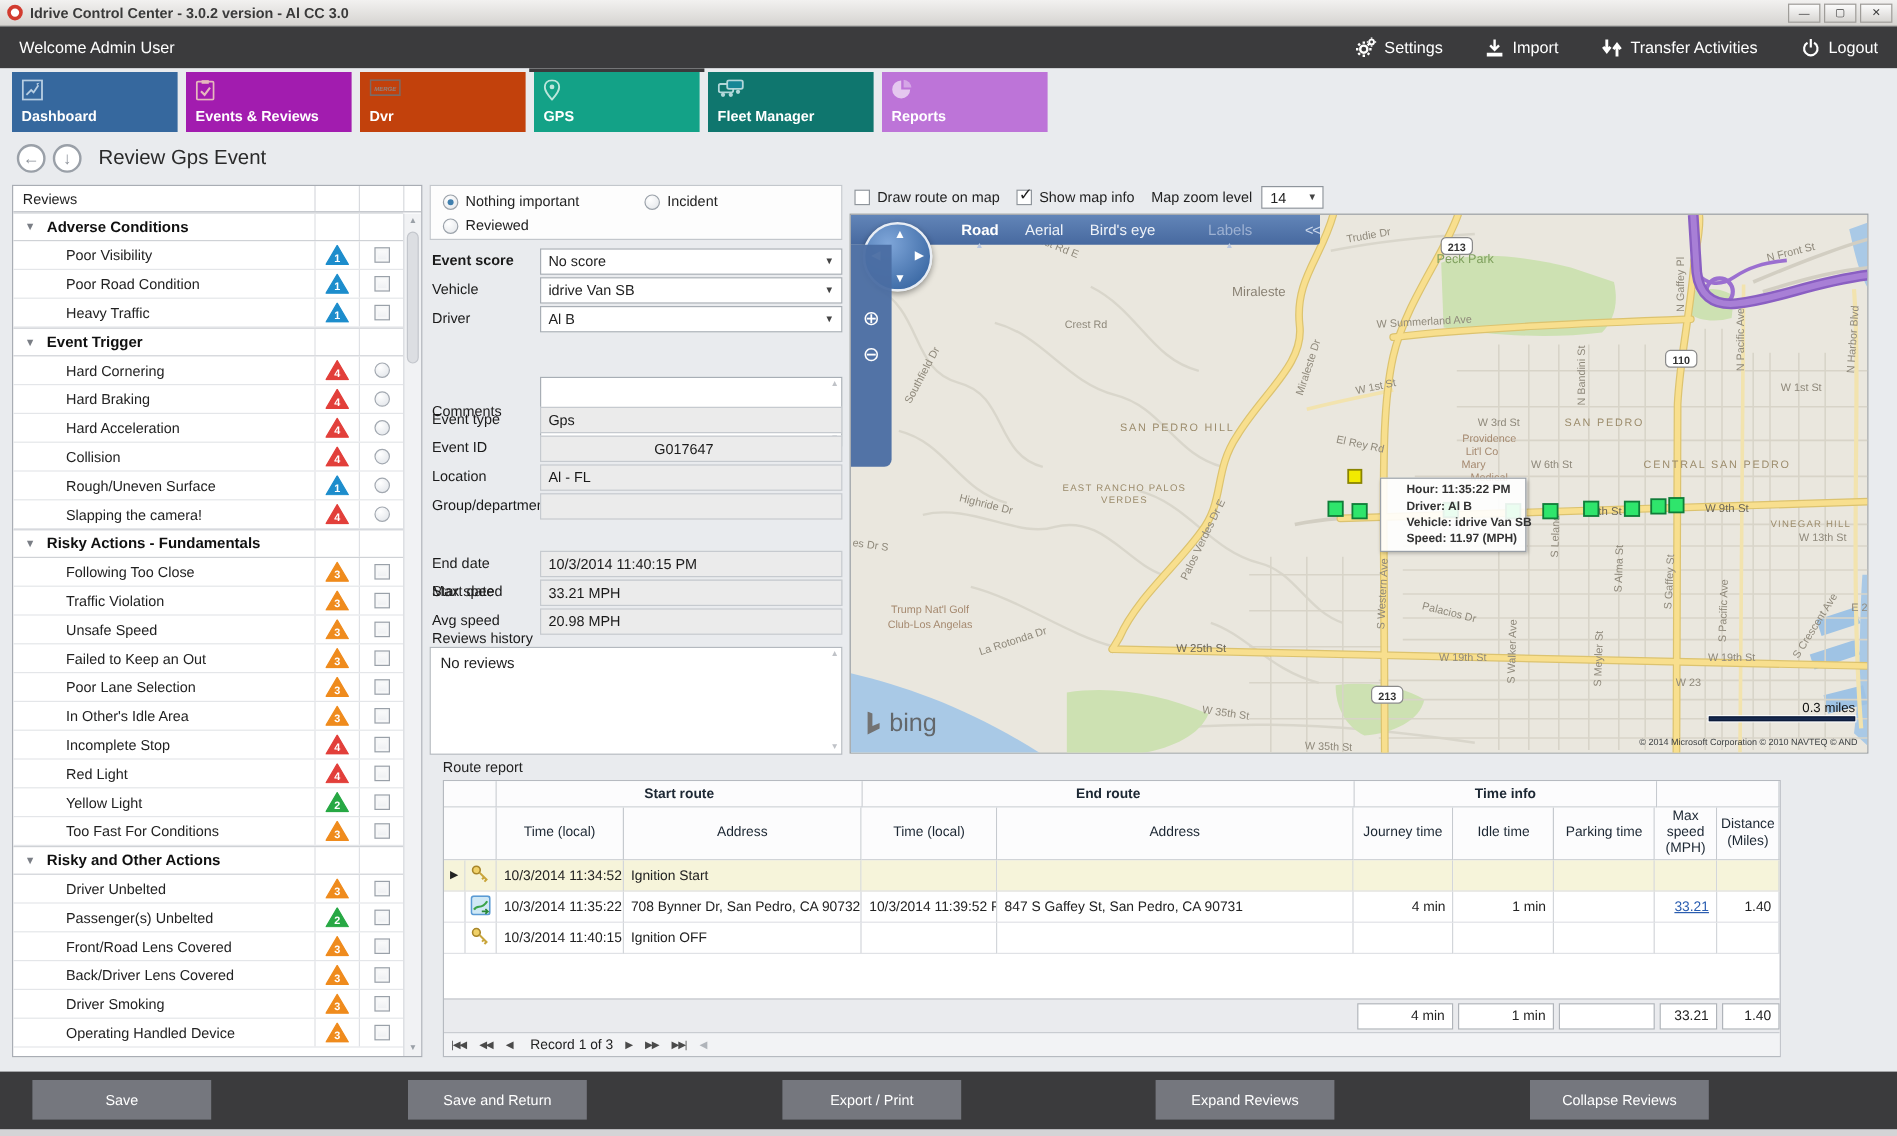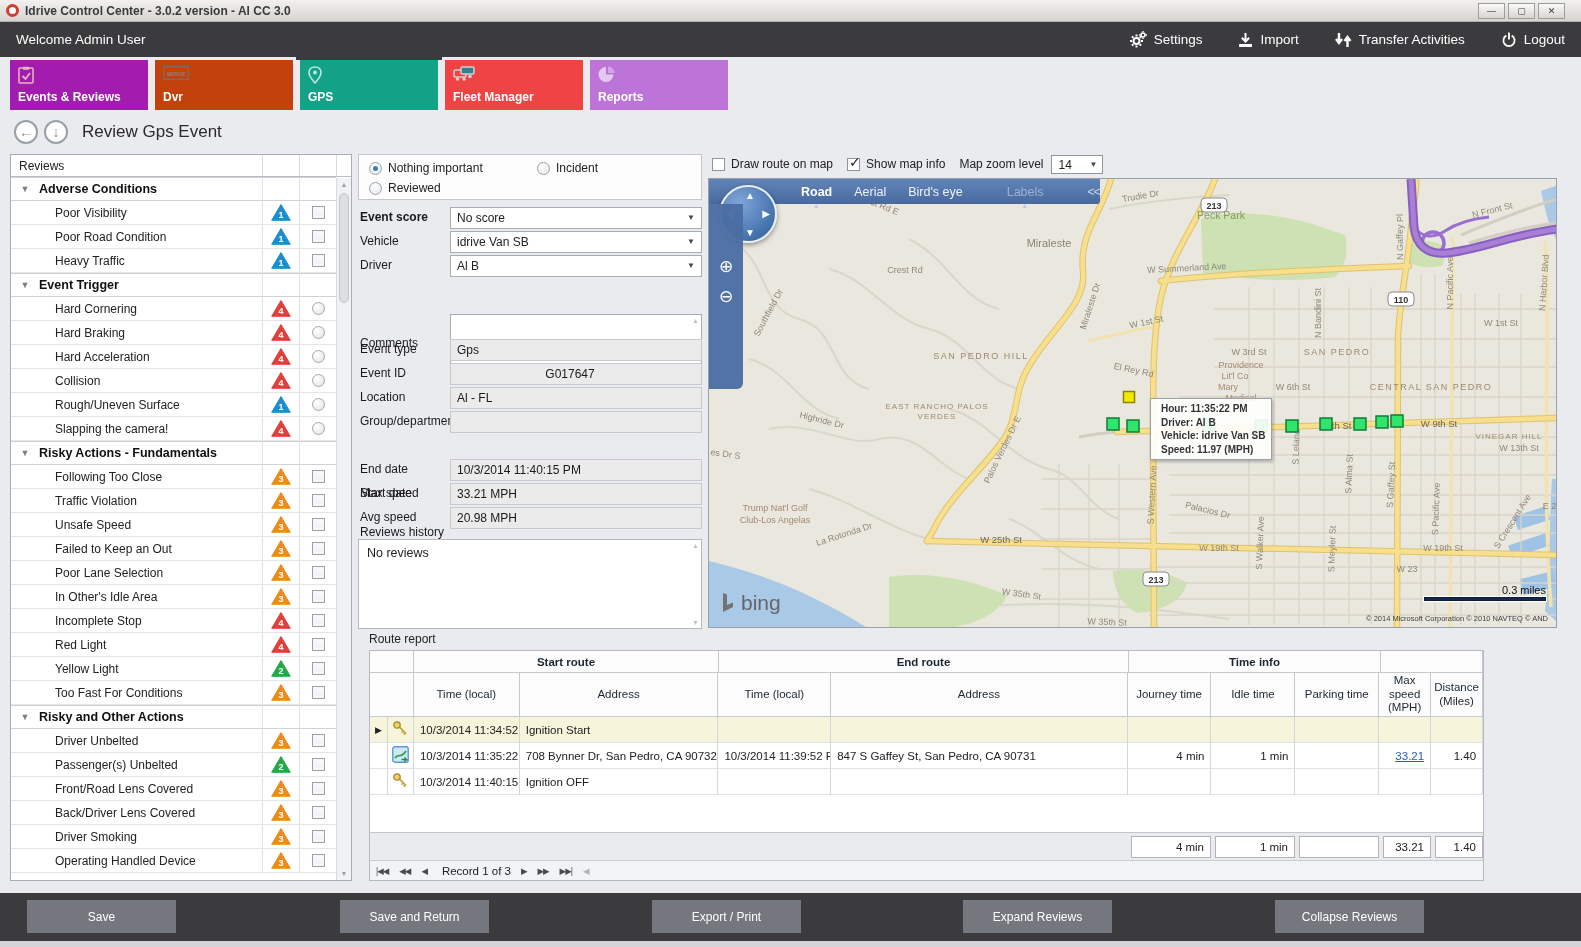--- a/index.html
+++ b/index.html
@@ -1,21 +1,21 @@
 <!DOCTYPE html>
 <html><head>
 <meta charset="utf-8">
 <style>
   *{box-sizing:border-box;margin:0;padding:0}
   html,body{width:1581px;height:947px;overflow:hidden}
   body{font-family:"Liberation Sans","DejaVu Sans",sans-serif;font-size:12px;color:#222;background:#e9ebee}
   .noselect{user-select:none}
 
   
-  .titlebar{height:22px;display:flex;align-items:center;padding:0 16px 0 6px;
+  .titlebar{height:22px;display:flex;align-items:center;padding:0 4px 0 6px;
     background:linear-gradient(#f2f1f0,#d6d4d1);border-bottom:1px solid #b0aeaa}
   .app-icon{width:13px;height:13px;border-radius:50%;border:3px solid #d23b2f;background:#fff;margin-right:6px;flex:none}
   .tb-title{font-weight:bold;font-size:12px;color:#3a3a3a}
   .win-btns{margin-left:auto;display:flex;gap:3px}
   .win-btn{width:27px;height:16px;background:linear-gradient(#fbfbfb,#d7d5d2);border:1px solid #9f9d99;
     display:flex;align-items:center;justify-content:center;font-size:9px;color:#3a3a3a}
 
   
   .topbar{height:35px;background:#3b3b3d;color:#fff;display:flex;align-items:center;padding:0 16px}
   .welcome{font-size:13.5px}
@@ -106,21 +106,21 @@
   .mt-sep{width:1px;height:13px;background:#8fa5c8;margin-right:22px}
   .mt-collapse{margin-left:auto;margin-right:12px;color:#cdd9ec;font-size:12px;letter-spacing:-1px;cursor:pointer}
   .compass{position:absolute;top:6px;left:10px;width:58px;height:58px;border-radius:50%;
     background:radial-gradient(circle at 35% 30%,#7fa6d9,#2c5b98);border:2px solid #e8edf4;
     box-shadow:0 2px 5px rgba(0,0,0,.4);color:#fff;cursor:pointer}
   .compass span{position:absolute;font-size:10px}
   .zoom-panel{position:absolute;top:25px;left:0;width:34px;height:185px;background:rgba(74,109,162,.95);border-radius:0 0 6px 0}
   .zoom-btn{width:24px;height:24px;margin:6px auto 0;color:#fff;font-size:17px;text-align:center;cursor:pointer}
   .zoom-btn.first{margin-top:52px}
   .map-tooltip{position:absolute;left:441px;top:219px;width:122px;background:rgba(255,255,255,.9);
-    border:1px solid #9aa0a7;box-shadow:1px 2px 3px rgba(0,0,0,.25);padding:3px 10px;
+    border:1px solid #9aa0a7;box-shadow:1px 2px 3px rgba(0,0,0,.25);padding:3px 21px;
     font-size:10px;font-weight:bold;color:#333;line-height:1.35;white-space:nowrap}
   .bing-logo{position:absolute;left:12px;bottom:12px;display:flex;align-items:center;gap:5px;color:#63676b;font-size:21px}
   .map-scale{position:absolute;right:10px;bottom:26px;width:122px;text-align:right;font-size:11px;color:#111}
   .map-scale .bar{height:4px;background:#16284d;border:1px solid #0c1b3a;box-shadow:0 0 0 1px #fff;margin-top:1px}
   .map-attrib{position:absolute;right:8px;bottom:4px;font-size:7.5px;color:#3c4043}
 
   
   #route-section{position:absolute;left:369px;top:480px;width:1115px;height:261px}
   .rr-title{font-size:12px;color:#222;height:17px}
   .rr-table{position:absolute;top:18px;left:0;width:1115px;height:231px;border:1px solid #b6bac0;background:#fff;
@@ -211,20 +211,28 @@
             <path d="M5.3 3.6a5.6 5.6 0 1 0 5.4 0" stroke="#fff" stroke-width="1.8" fill="none"></path>
             <path d="M8 0.5v7" stroke="#fff" stroke-width="1.8"></path>
           </svg>
         </span>
         <span>Logout</span>
       </div>
     </div>
 </div>
 
 <div class="tabsbar" id="tabs">
+    <div class="tab" style="background: rgb(54, 104, 158);">
+      <span class="tab-icon"><svg width="18" height="18" viewBox="0 0 18 18">
+          <rect x="1" y="1" width="16" height="16" fill="none" stroke="#cfe0ee" stroke-width="1.5"></rect>
+          <path d="M4 13 8 9l2 2 4-6" stroke="#cfe0ee" stroke-width="1.5" fill="none"></path>
+          <path d="M14 4l1-1-2.5.3.3 2.2z" fill="#cfe0ee"></path>
+        </svg></span>
+      <span class="tab-label">Dashboard</span>
+    </div>
     <div class="tab" style="background: #a21caf;">
       <span class="tab-icon"><svg width="16" height="18" viewBox="0 0 16 18">
           <rect x="1" y="2" width="14" height="15" rx="1" fill="none" stroke="#f3d4c0" stroke-width="1.5"></rect>
           <rect x="5" y="0.8" width="6" height="3" fill="#f3d4c0"></rect>
           <path d="M4.5 10l3 3 4.5-6" stroke="#f3d4c0" stroke-width="1.8" fill="none"></path>
         </svg></span>
       <span class="tab-label">Events &amp; Reviews</span>
     </div>
     <div class="tab" style="background: #c2410c;">
       <span class="tab-icon"><svg width="26" height="14" viewBox="0 0 26 14">
@@ -233,21 +241,21 @@
         </svg></span>
       <span class="tab-label">Dvr</span>
     </div>
     <div class="tab active" style="background: rgb(19, 162, 135);">
       <span class="tab-icon"><svg width="14" height="18" viewBox="0 0 14 18">
           <path d="M7 1 C11 1 13 3.6 13 6.6 C13 10.6 7 17 7 17 C7 17 1 10.6 1 6.6 C1 3.6 3 1 7 1 Z" fill="none" stroke="#d9f2ea" stroke-width="1.6"></path>
           <circle cx="7" cy="6.4" r="2" fill="#d9f2ea"></circle>
         </svg></span>
       <span class="tab-label">GPS</span>
     </div>
-    <div class="tab" style="background: #ef4444;">
+    <div class="tab" style="background: #0f766e;">
       <span class="tab-icon"><svg width="22" height="16" viewBox="0 0 22 16">
           <rect x="1" y="4" width="12" height="7" rx="1.5" fill="none" stroke="#cfe8ec" stroke-width="1.5"></rect>
           <rect x="8" y="1" width="13" height="7" rx="1.5" fill="#19899c" stroke="#cfe8ec" stroke-width="1.5"></rect>
           <circle cx="4.5" cy="13" r="1.8" fill="#cfe8ec"></circle>
           <circle cx="11" cy="13" r="1.8" fill="#cfe8ec"></circle>
           <circle cx="17" cy="10.5" r="1.8" fill="#cfe8ec"></circle>
         </svg></span>
       <span class="tab-label">Fleet Manager</span>
     </div>
     <div class="tab" style="background: rgb(189, 116, 216);">

